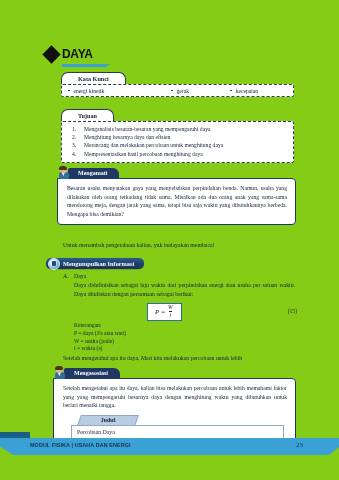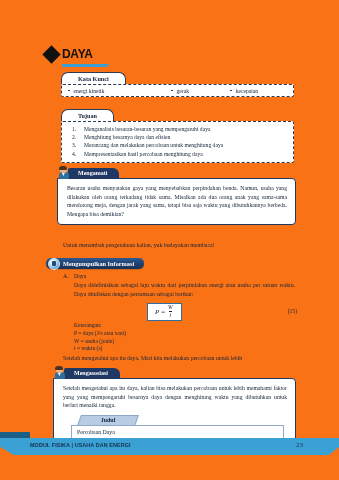--- a/index.html
+++ b/index.html
@@ -12,21 +12,21 @@
     height: 480px;
     position: relative;
     overflow: hidden;
     font-family: "Liberation Serif", serif;
     color: #1a1a1a;
   }
 
   .page {
     position: absolute;
     inset: 0;
-    background: #f97316;
+    background: #84cc16;
   }
 
   
   .daya-heading {
     position: absolute;
     left: 45px;
     top: 44px;
     display: flex;
     align-items: center;
     gap: 4px;

